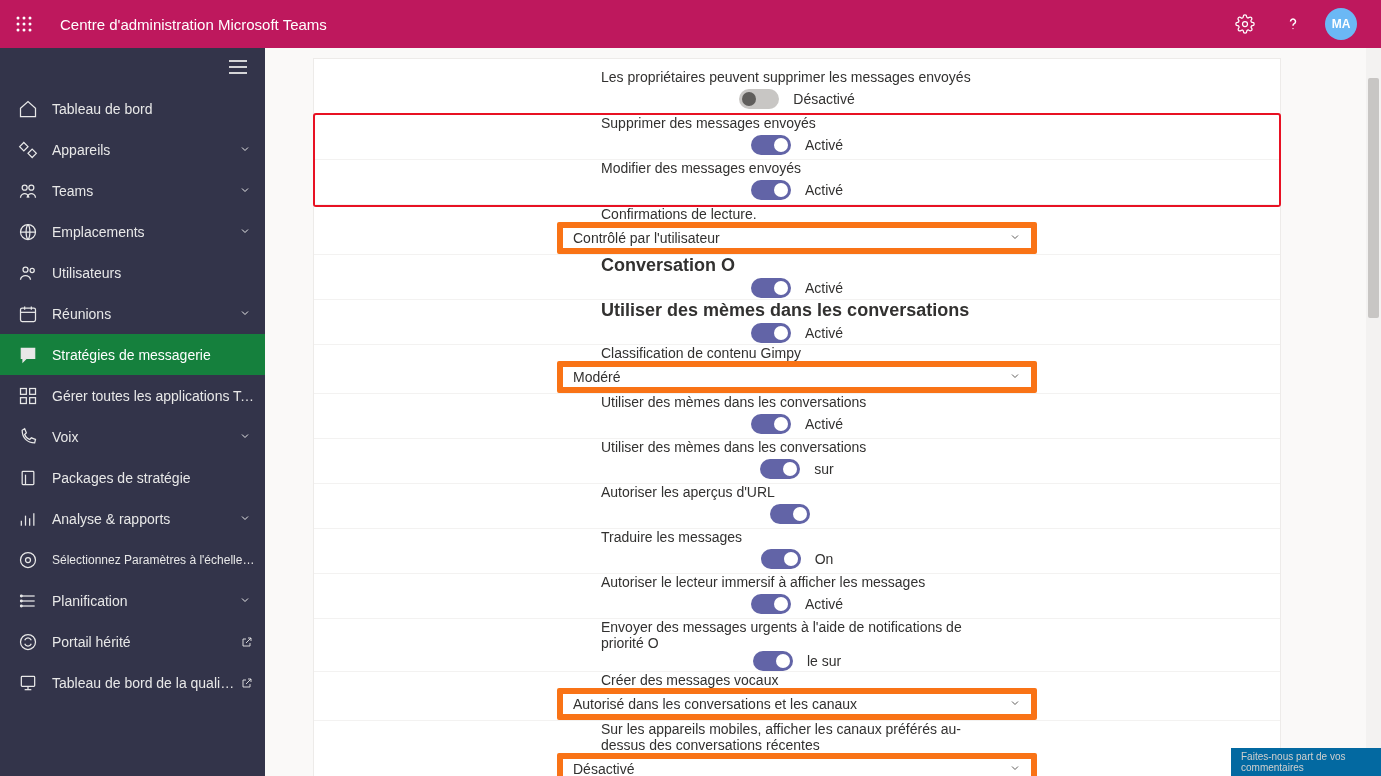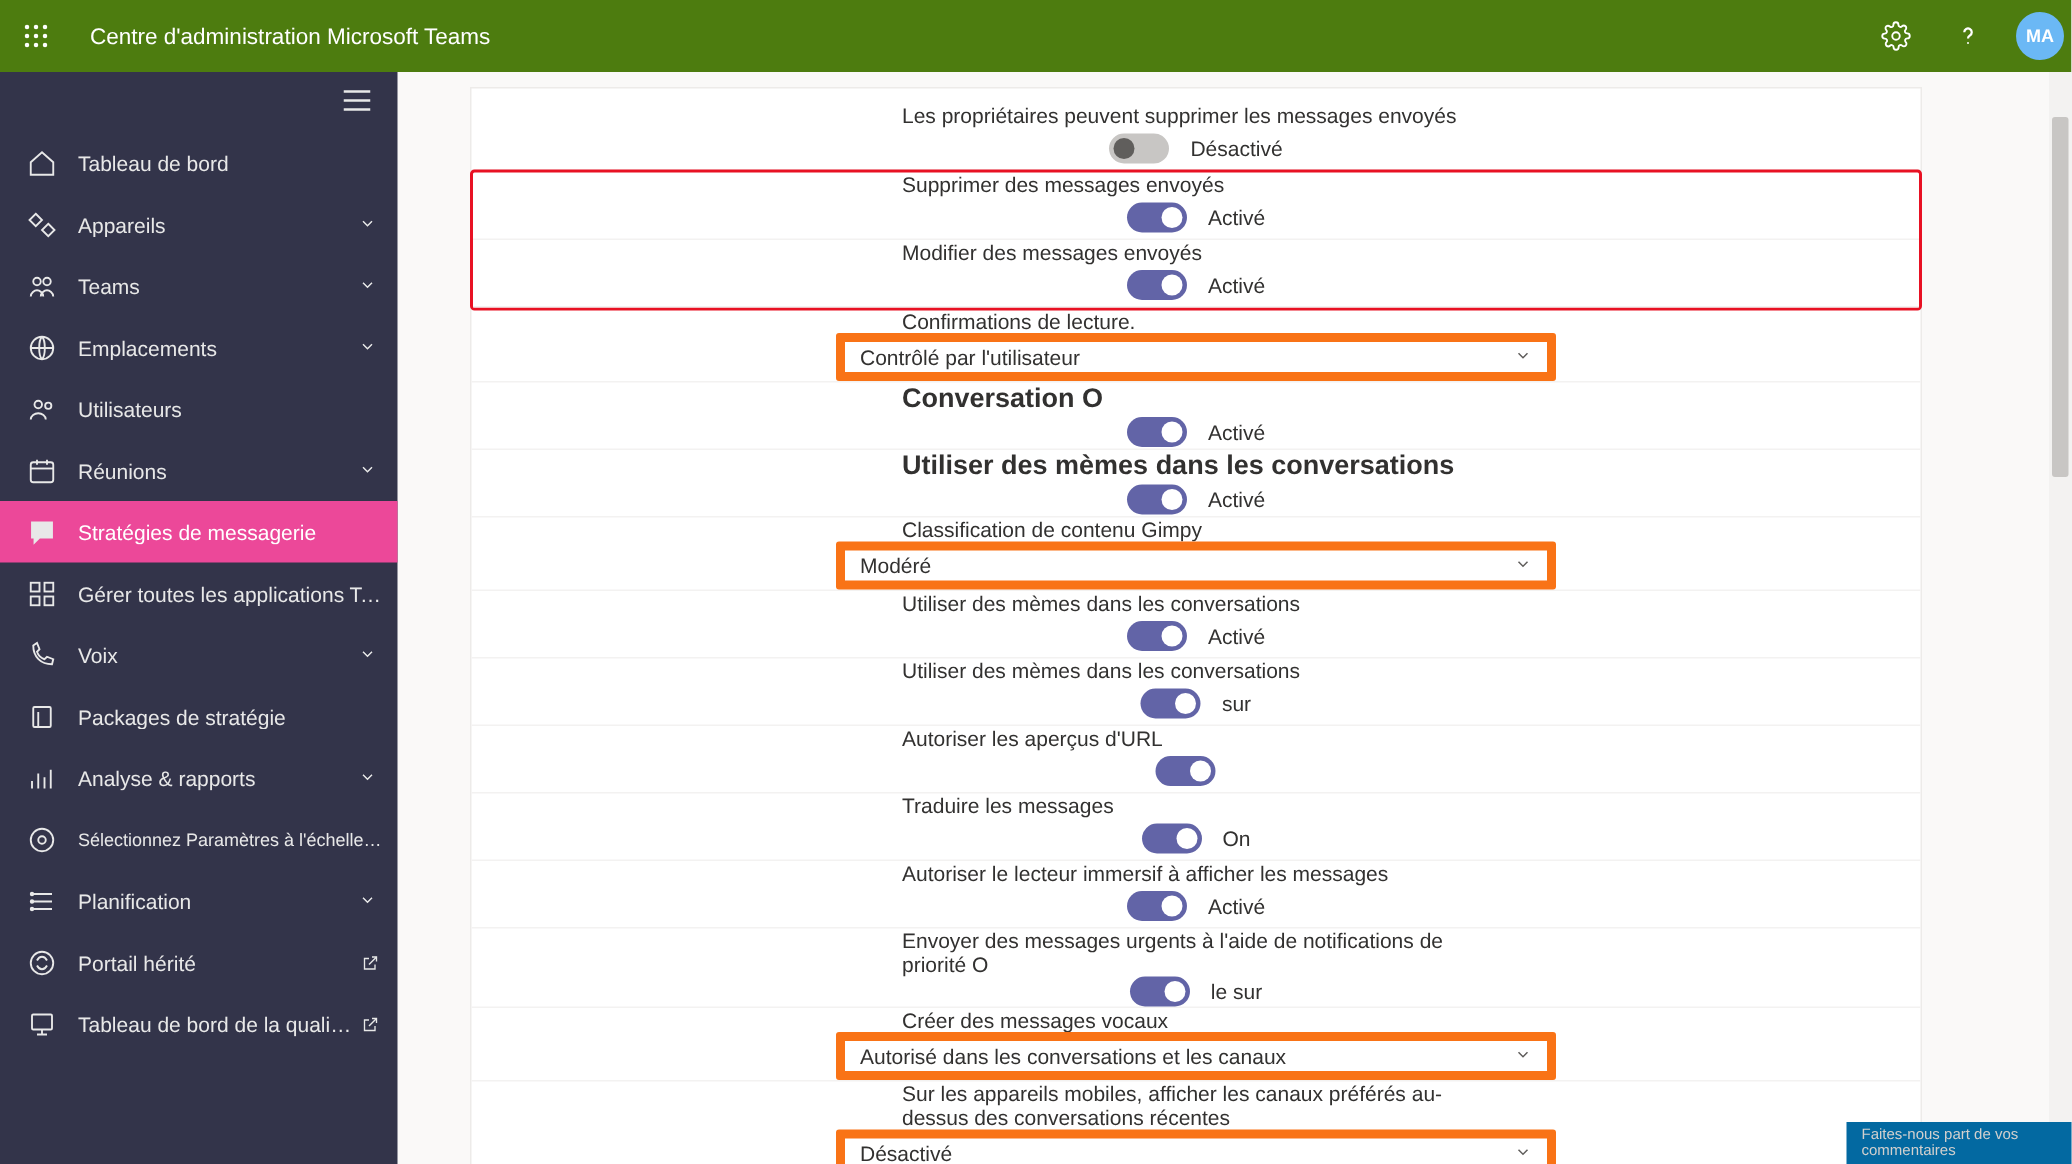--- a/index.html
+++ b/index.html
@@ -7,35 +7,35 @@
     font-family: "Segoe UI", -apple-system, sans-serif;
     font-size: 14px;
     color: #323130;
     background: #faf9f8;
     overflow: hidden;
     width: 1381px;
     height: 776px;
   }
   .header {
     height: 48px;
-    background: #4d7c0f;
+    background: #be185d;
     color: #fff;
     display: flex;
     align-items: center;
     padding: 0 8px;
     position: relative;
   }
   .waffle {
     width: 32px; height: 32px;
     display:flex; align-items:center; justify-content:center;
     cursor:pointer;
   }
   .waffle svg { fill:#fff; }
   .header-title { margin-left:20px; font-size:15px; }
-  .header-right { position:absolute; right:5px; display:flex; gap:16px; }
+  .header-right { position:absolute; right:24px; display:flex; gap:16px; }
   .header-icon { width:32px; height:32px; display:flex; align-items:center; justify-content:center; cursor:pointer; }
   .header-icon svg { stroke:#fff; fill:none; }
   .avatar {
     width:32px; height:32px; border-radius:50%;
     background:#6bb8f5; color:#fff;
     display:flex; align-items:center; justify-content:center;
     font-size:12px; font-weight:600;
   }
 
   .shell { display:flex; height:728px; }
@@ -51,21 +51,21 @@
     padding-right:18px;
   }
   .hamburger-row svg { stroke:#e8e8e8; }
   .nav-item {
     display:flex; align-items:center;
     height:41px;
     padding: 0 10px 0 18px;
     cursor:pointer;
     position:relative;
   }
-  .nav-item.active { background:#ec4899; color:#fff; }
+  .nav-item.active { background:#15803d; color:#fff; }
   .nav-icon { width:20px; height:20px; margin-right:14px; display:flex; align-items:center; justify-content:center; flex-shrink:0; }
   .nav-icon svg { stroke:#e8e8e8; fill:none; stroke-width:1.5; }
   .nav-item.active .nav-icon svg { stroke:#fff; }
   .nav-label { flex:1; white-space:nowrap; overflow:hidden; text-overflow:ellipsis; }
   .nav-chevron { width:16px; height:16px; }
   .nav-chevron svg { stroke:#e8e8e8; fill:none; }
   .external-icon { width:14px; height:14px; margin-left:6px; }
   .external-icon svg { stroke:#e8e8e8; fill:none; }
 
   .main {

